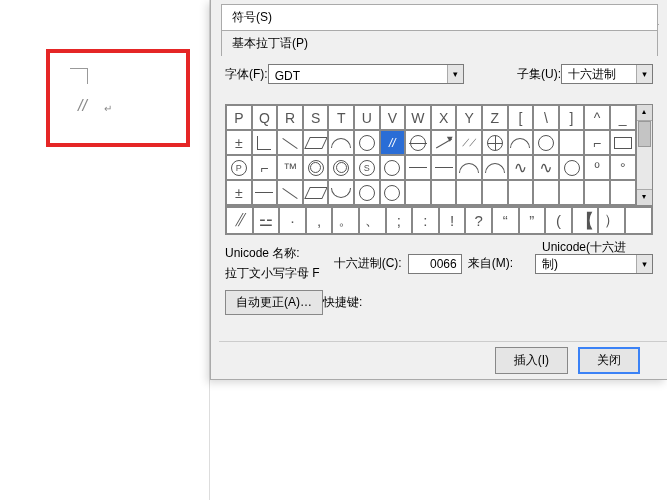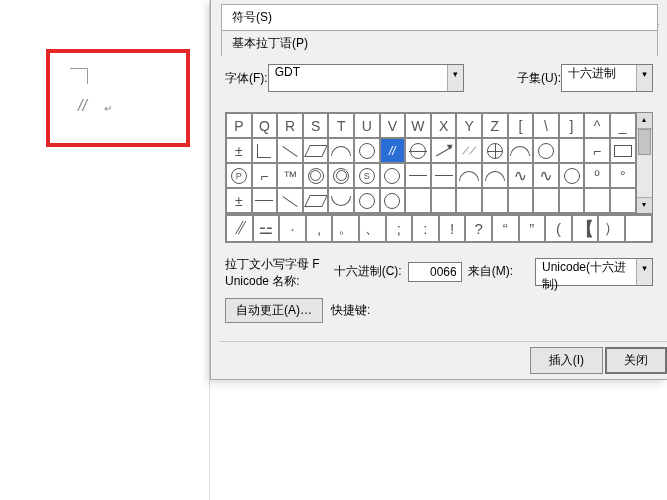--- a/index.html
+++ b/index.html
@@ -12,21 +12,21 @@
 .red-box .mark3 { position: absolute; left: 54px; top: 50px; font-size: 10px; color: #888; }
 
 .dialog { position: absolute; left: 210px; top: 0; width: 457px; height: 380px; background: #f0f0f0; border: 1px solid #aaa; border-top: none; border-right: none; box-shadow: -3px 3px 8px rgba(0,0,0,.15);}
 .tabs { display: flex; padding: 4px 10px 0 10px; background: #f0f0f0; flex-direction: column; }
 .tab { padding: 4px 10px; border: 1px solid #aaa; border-bottom: none; background: #f0f0f0; margin-right: -1px; cursor: pointer; }
 .tab.active { background: #fff; position: relative; z-index: 2; }
 .tab-underline { position: absolute; left: 10px; right: 8px; top: 24px; height: 1px; background: #aaa; z-index: 1; }
 .tab-body { padding: 8px 14px; background: #f0f0f0; }
 
 .row { display: flex; align-items: center; margin-bottom: 20px; }
-.select { flex: 0 0 auto; display: flex; align-items: flex-start; border: 1px solid #7a7a7a; background: #fff; height: 28px; }
+.select { flex: 0 0 auto; display: flex; align-items: flex-end; border: 1px solid #7a7a7a; background: #fff; height: 20px; }
 .select .val { padding: 0 6px; flex: 1; }
 .select .arrow { width: 16px; height: 100%; border-left: 1px solid #aaa; background: #e5e5e5; text-align: center; line-height: 18px; font-size: 9px; }
 #font-select { width: 196px; }
 #subset-select { width: 92px; }
 #from-select { width: 118px; margin-left: 16px; }
 
 .grid-wrap { display: flex; }
 .grid { display: grid; grid-template-columns: repeat(16, 25.6px); grid-auto-rows: 25px; border: 1px solid #888; background: #fff; }
 .cell { border: 1px solid #888; display: flex; align-items: center; justify-content: center; font-size: 14px; color: #555; cursor: pointer; position: relative; overflow: hidden; }
 .cell.sel { background: #2a6dd6; }
@@ -36,26 +36,26 @@
 .scrollbar .thumb { position: absolute; top: 0; left: 1px; right: 1px; height: 26px; background: #c4c4c4; border: 1px solid #999; }
 .scrollbar .btn2 { height: 16px; background: #ddd; border-top: 1px solid #aaa; text-align: center; font-size: 8px; line-height: 14px; cursor: pointer; }
 
 .recent-label { margin: 8px 0 4px; }
 .recent-grid { display: grid; grid-template-columns: repeat(16, 26.6px); grid-auto-rows: 27px; border: 1px solid #888; background: #fff; }
 
 .unicode-row { display: flex; align-items: center; margin-top: 10px; gap: 6px; }
 .unicode-row .lbl { margin-right: auto; }
 .code-input { width: 54px; height: 20px; border: 1px solid #7a7a7a; background: #fff; padding: 0 4px; text-align: right; }
 
-.btn-row { margin-top: 8px; display: flex; align-items: center; gap: 8px; }
+.btn-row { margin-top: 8px; display: flex; align-items: center; }
 .dlg-btn { padding: 3px 10px; border: 1px solid #888; background: #e5e5e5; cursor: pointer; }
 
-.footer { position: absolute; left: 8px; right: 0; bottom: 0; height: 38px; border-top: 1px solid #ccc; background: #f0f0f0; display: flex; align-items: center; justify-content: flex-end; padding-right: 0; gap: 2px; }
+.footer { position: absolute; left: 8px; right: 0; bottom: 0; height: 38px; border-top: 1px solid #ccc; background: #f0f0f0; display: flex; align-items: center; justify-content: flex-end; padding-right: 27px; gap: 10px; }
 .foot-btn { padding: 4px 18px; border: 1px solid #888; background: #e5e5e5; cursor: pointer; }
-.foot-btn.focus { border: 2px solid #737373; padding: 3px 17px; }
+.foot-btn.focus { border: 2px solid #3b82f6; padding: 3px 17px; }
 
 
 .sym-circle { width: 16px; height: 16px; border: 1px solid #555; border-radius: 50%; }
 .sym-rect { width: 18px; height: 12px; border: 1px solid #555; }
 .sym-line { width: 18px; height: 1px; background: #555; }
 .sym-arc-t { width: 20px; height: 10px; border: 1px solid #555; border-bottom: none; border-radius: 12px 12px 0 0; }
 .sym-arc-b { width: 20px; height: 10px; border: 1px solid #555; border-top: none; border-radius: 0 0 12px 12px; }
 .sym-angle { width: 14px; height: 14px; border-left: 1px solid #555; border-bottom: 1px solid #555; }
 .sym-slashes { font-style: italic; }
 .sym-diag { position: relative; width: 22px; height: 22px; }
@@ -258,22 +258,22 @@
         <div class="cell" style="font-size: 15px;">(</div>
         <div class="cell">
           <span class="sym-bracket-l">【</span>
         </div>
         <div class="cell" style="font-size: 15px;">）</div>
         <div class="cell"></div>
       </div>
 
     <div class="unicode-row">
       <div class="lbl">
+        <div>Unicode 名称:</div>
         <div style="margin-top:3px;">拉丁文小写字母 F</div>
-        <div>Unicode 名称:</div>
       </div>
       <label>十六进制(C):</label>
       <input class="code-input" value="0066" style="">
       <label>来自(M):</label>
       <div class="select" id="from-select">
         <span class="val">Unicode(十六进制)</span>
         <span class="arrow">▾</span>
       </div>
     </div>
 

